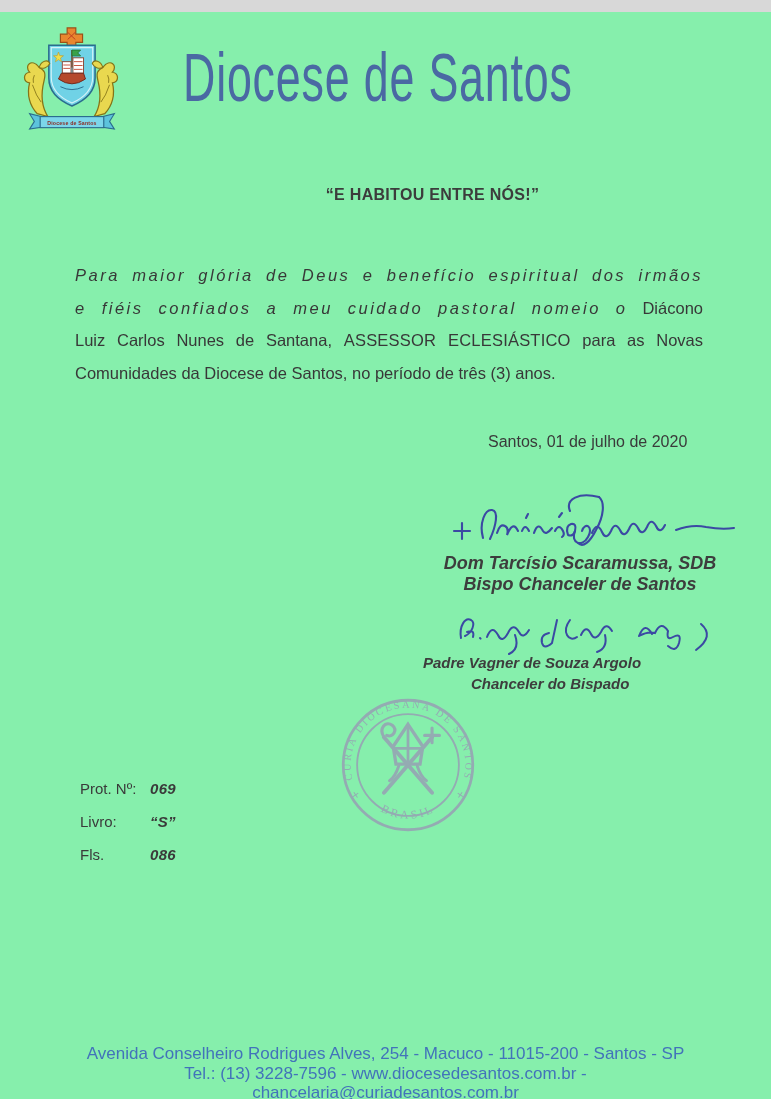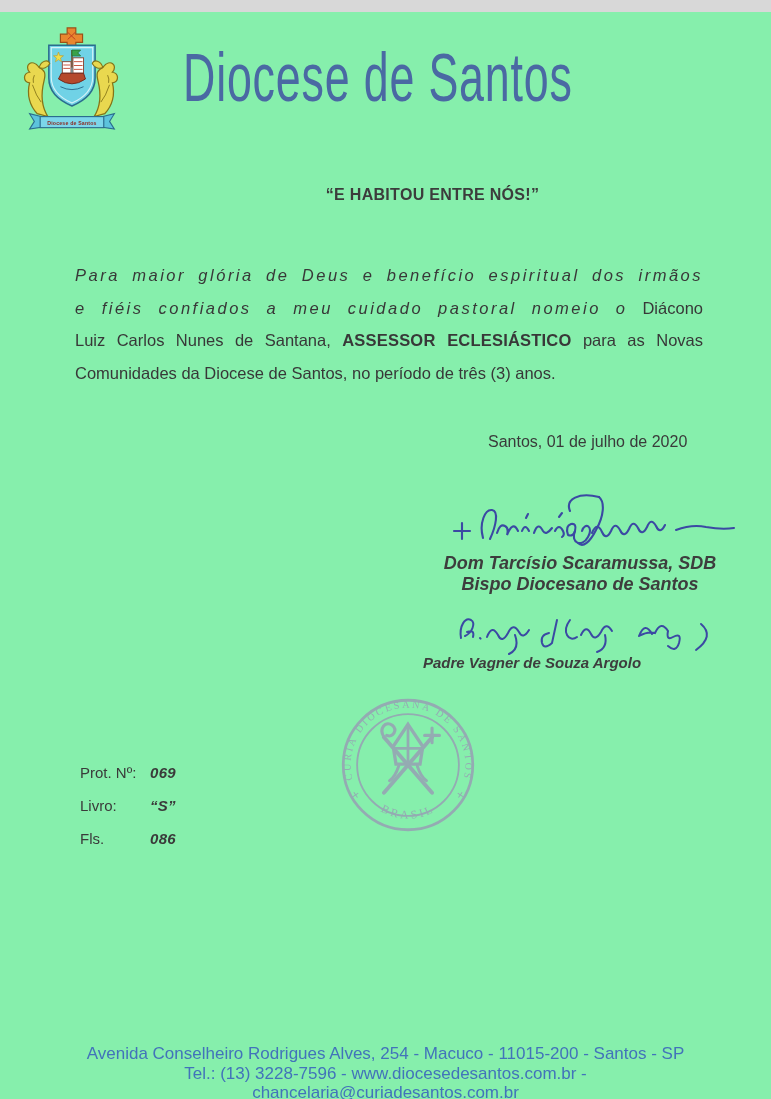--- a/index.html
+++ b/index.html
@@ -20,36 +20,36 @@
   .motto{
     position:absolute; left:0; top:174px; width:771px; text-align:center;
     font-size:16px; font-weight:bold; color:#3c3c3c; letter-spacing:0.3px;padding-left:47px;
   }
   
   .bodytext{
     position:absolute; left:75px; top:247px; width:628px;
     font-size:16.5px; line-height:32.5px; text-align:justify; color:#383838;
   }
   .lead-italic{font-style:italic; letter-spacing:2.5px; word-spacing:5px;}
-  .bold-role{font-weight:bold; letter-spacing:0.2px;}
+  .bold-role{font-weight:normal; letter-spacing:0.2px;}
   
   .dateline{position:absolute; left:488px; top:421px; font-size:16px; color:#3a3a3a;}
   
   .sig1-svg{position:absolute; left:446px; top:478px; width:296px; height:64px;}
   .sig2-svg{position:absolute; left:453px; top:600px; width:290px; height:48px;}
   .sigblock1{position:absolute; left:430px; top:541px; width:300px; text-align:center;
     font-size:18px; font-weight:bold; font-style:italic; color:#3d3d3d; line-height:21px;}
   .sigblock2{position:absolute; left:423px; top:640px; width:300px; text-align:left;
     font-size:15px; font-weight:bold; font-style:italic; color:#3d3d3d; line-height:21px;}
   .sigblock2 .role-line{margin-left:48px;}
   
   .stamp{position:absolute; left:334px; top:678px; width:148px; height:150px; opacity:0.85;}
   
   .protocol{position:absolute; left:80px; top:752px; font-size:15px; color:#3a3a3a;}
-  .protocol .row{display:flex; height:33px; align-items:flex-start;}
+  .protocol .row{display:flex; height:33px; align-items:flex-end;}
   .protocol .lbl{width:70px;}
   .protocol .val{font-weight:bold; font-style:italic; letter-spacing:0.3px;}
   
   .footer{
     position:absolute; left:0; top:1032px; width:771px; text-align:center;
     font-size:17px; line-height:19.5px; color:#4273ba;
   }
 </style>
 </head>
 <body>
@@ -111,39 +111,40 @@
       <path d="M122 45 Q119 36 125 34 Q131 33 129 41 Q127 47 122 45"></path>
       <path d="M153 7 C133 2 119 9 124 21"></path>
       <path d="M153 7 C159 12 158 26 150 40 C144 52 137 58 132 53"></path>
       <path d="M129 41 C124 53 136 58 142 47 C148 37 139 31 136 41"></path>
       <path d="M146 43 q5 -12 10 -1 q4 9 9 -1 q4 -10 9 -1 q4 9 9 -1 q4 -10 9 -1 q4 9 9 -1 q4 -10 9 -1 q4 9 9 -1"></path>
       <path d="M230 40 q16 -6 30 -3 q16 3 28 1"></path>
     </g>
   </svg>
   <div class="sigblock1">
     <div>Dom Tarcísio Scaramussa, SDB</div>
-    <div>Bispo Diocesano de Santos</div>
+    <div>Bispo Chanceler de Santos</div>
   </div>
 
   <svg class="sig2-svg" viewBox="0 0 290 48">
     <g stroke="#3b49a3" stroke-width="2" fill="none" stroke-linecap="round">
       <path d="M8 26 C6 14 12 5 18 8 C23 11 19 21 12 24 M14 20 Q22 17 20 25"></path>
       <path d="M27 26 l0.6 0.6"></path>
       <path d="M34 25 q5 -13 11 -2 q4 9 10 -2 q5 -11 11 -1 q4 8 10 -2"></path>
       <path d="M62 23 q5 14 -6 19"></path>
       <path d="M96 21 q-9 2 -7 10 q2 7 10 0 l5 -23"></path>
       <path d="M117 8 C108 20 116 31 124 25"></path>
       <path d="M128 23 q5 -11 10 -1 q4 8 10 -2 q5 -11 11 -1"></path>
       <path d="M152 23 q3 13 -8 17"></path>
       <path d="M186 24 q6 -15 13 -2 m-13 2 q9 -5 16 -3 q6 -13 13 -2 q-2 10 5 6 q9 -5 6 6 q-3 10 -11 3"></path>
       <path d="M248 12 q14 12 -5 26"></path>
     </g>
   </svg>
   <div class="sigblock2">
     <div>Padre Vagner de Souza Argolo</div>
+    <div class="role-line">Chanceler do Bispado</div>
   </div>
 
   <svg class="stamp" viewBox="0 0 160 160">
     <defs>
       <path id="stamp-arc-top" d="M 23.8 106.2 A 62 62 0 1 1 136.2 106.2"></path>
       <path id="stamp-arc-bottom" d="M 35.6 117.3 A 58 58 0 0 0 124.4 117.3"></path>
     </defs>
     <circle cx="80" cy="80" r="70" fill="none" stroke="#97a0b4" stroke-width="3"></circle>
     <circle cx="80" cy="80" r="55" fill="none" stroke="#97a0b4" stroke-width="2"></circle>
     <text font-family="Liberation Serif, serif" font-size="11" letter-spacing="2.6" fill="#97a0b4">

